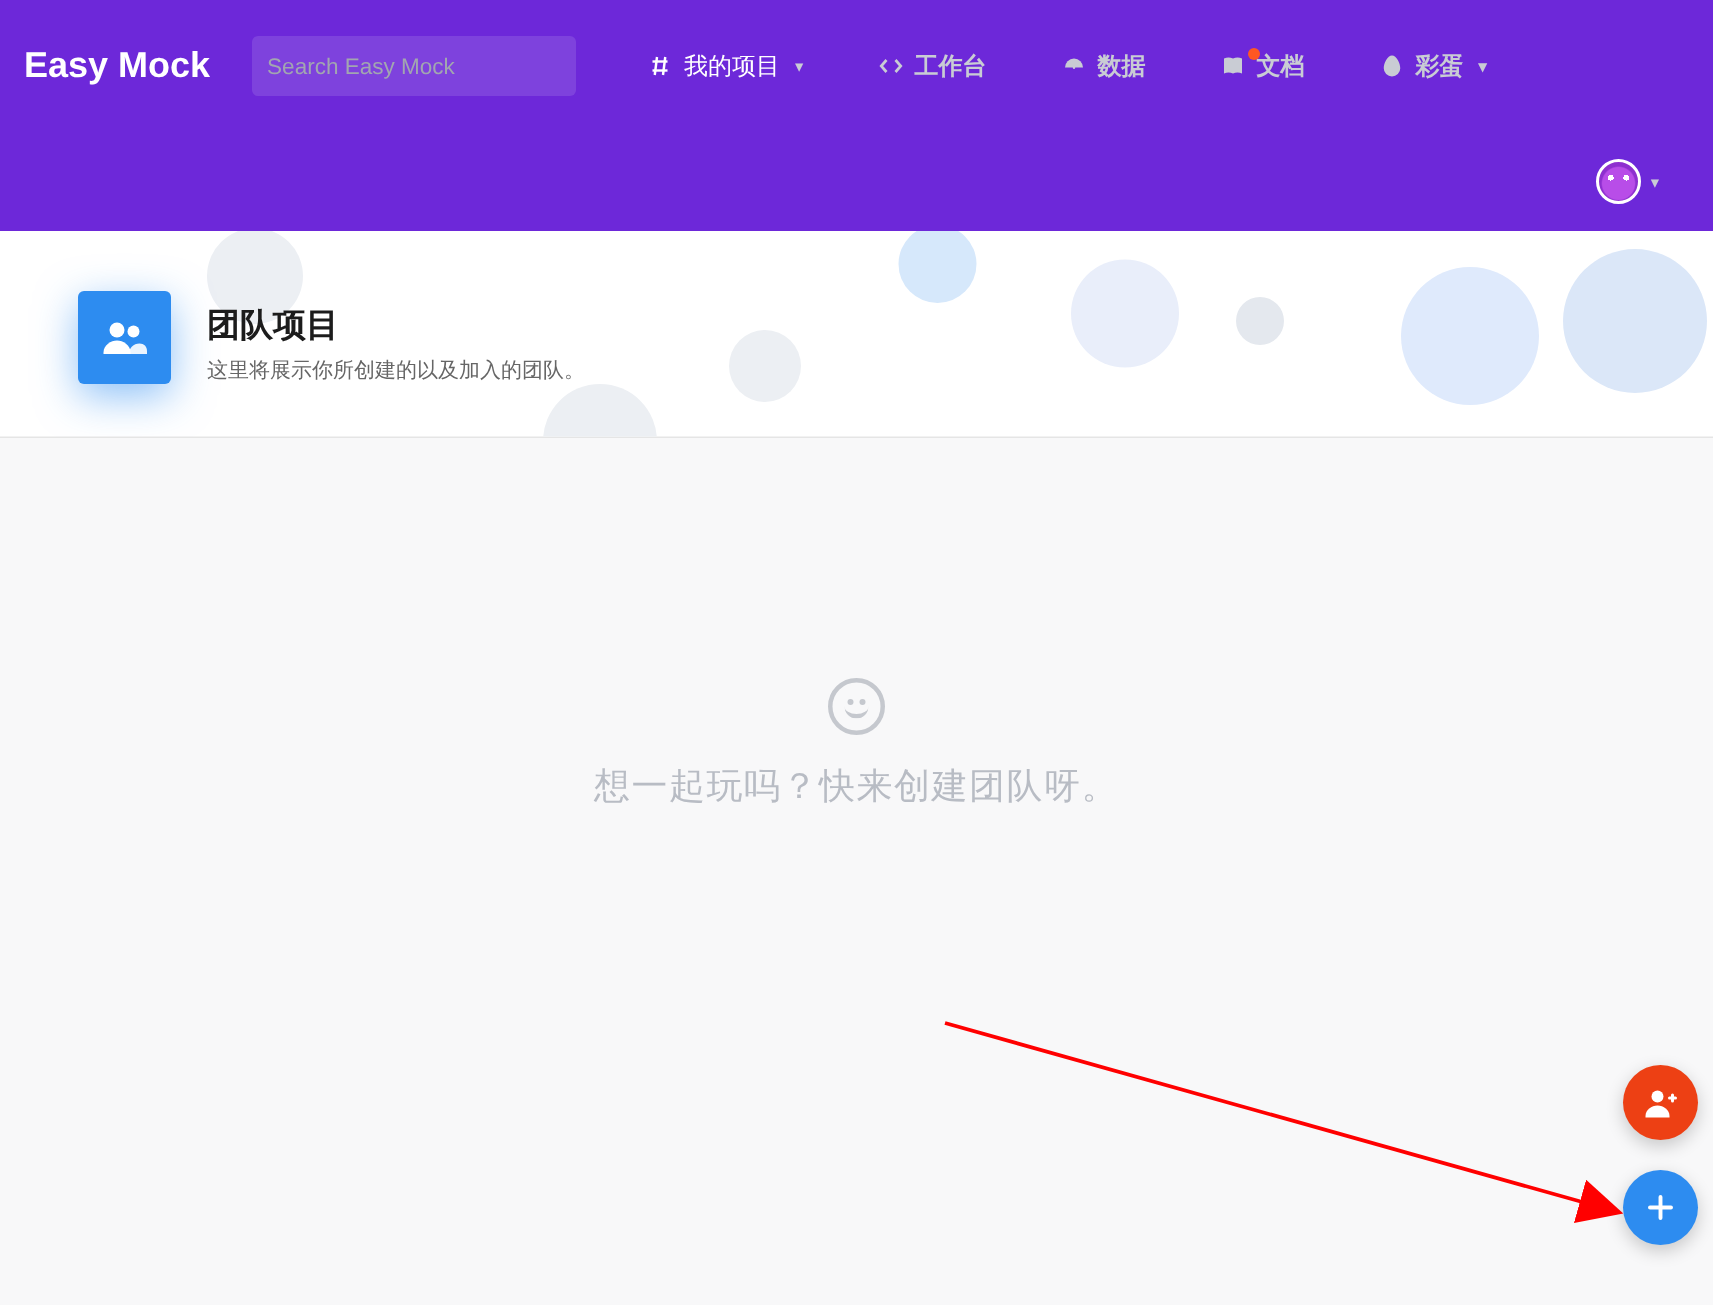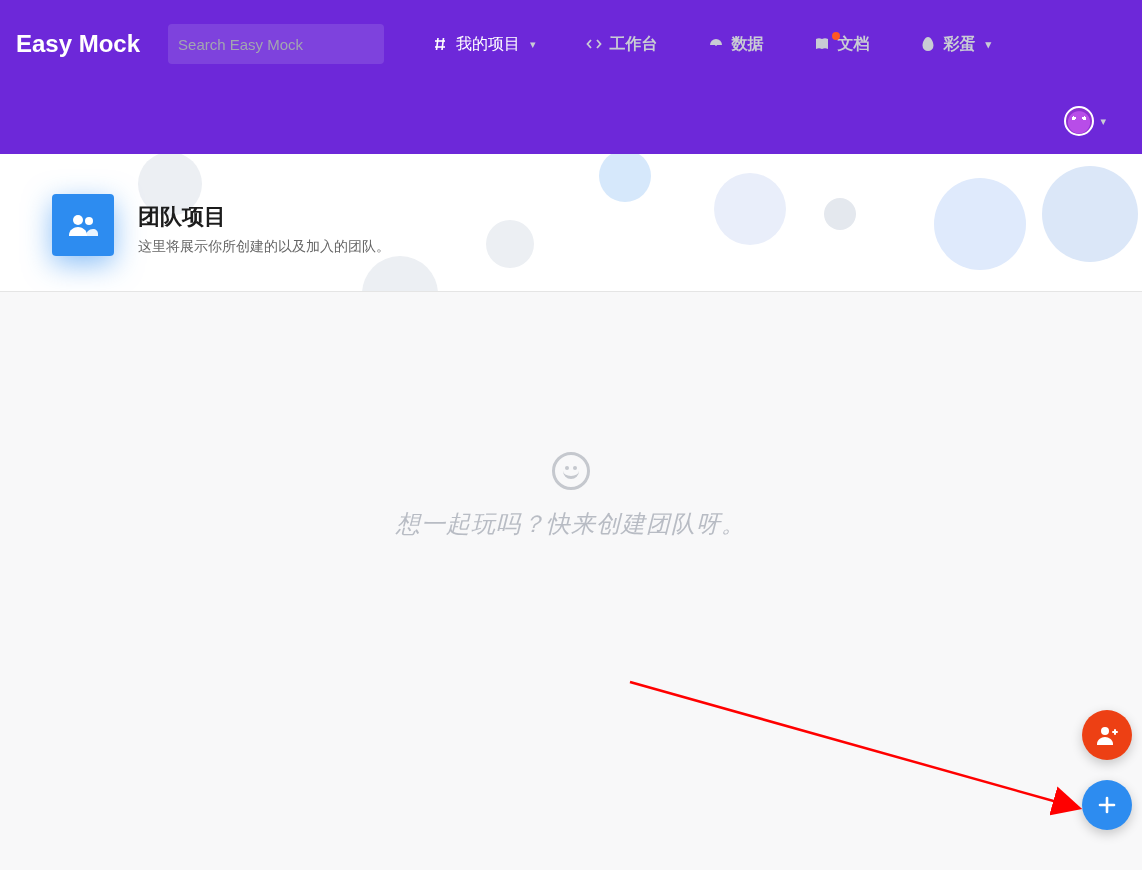--- a/index.html
+++ b/index.html
@@ -122,21 +122,20 @@
     position: relative;
     height: calc(870px - 88px - 66px - 138px);
     background: #f8f8f9;
   }
   .empty {
     position: absolute;
     left: 50%; top: 160px;
     transform: translateX(-50%);
     text-align: center;
     color: #c5c8ce;
-    font-style: italic;
   }
   .empty-face {
     width: 38px; height: 38px;
     border: 3px solid #c5c8ce;
     border-radius: 50%;
     margin: 0 auto 18px;
     position: relative;
   }
   .empty-face::before, .empty-face::after {
     content:""; position:absolute; width:4px; height:4px; background:#c5c8ce; border-radius:50%;

